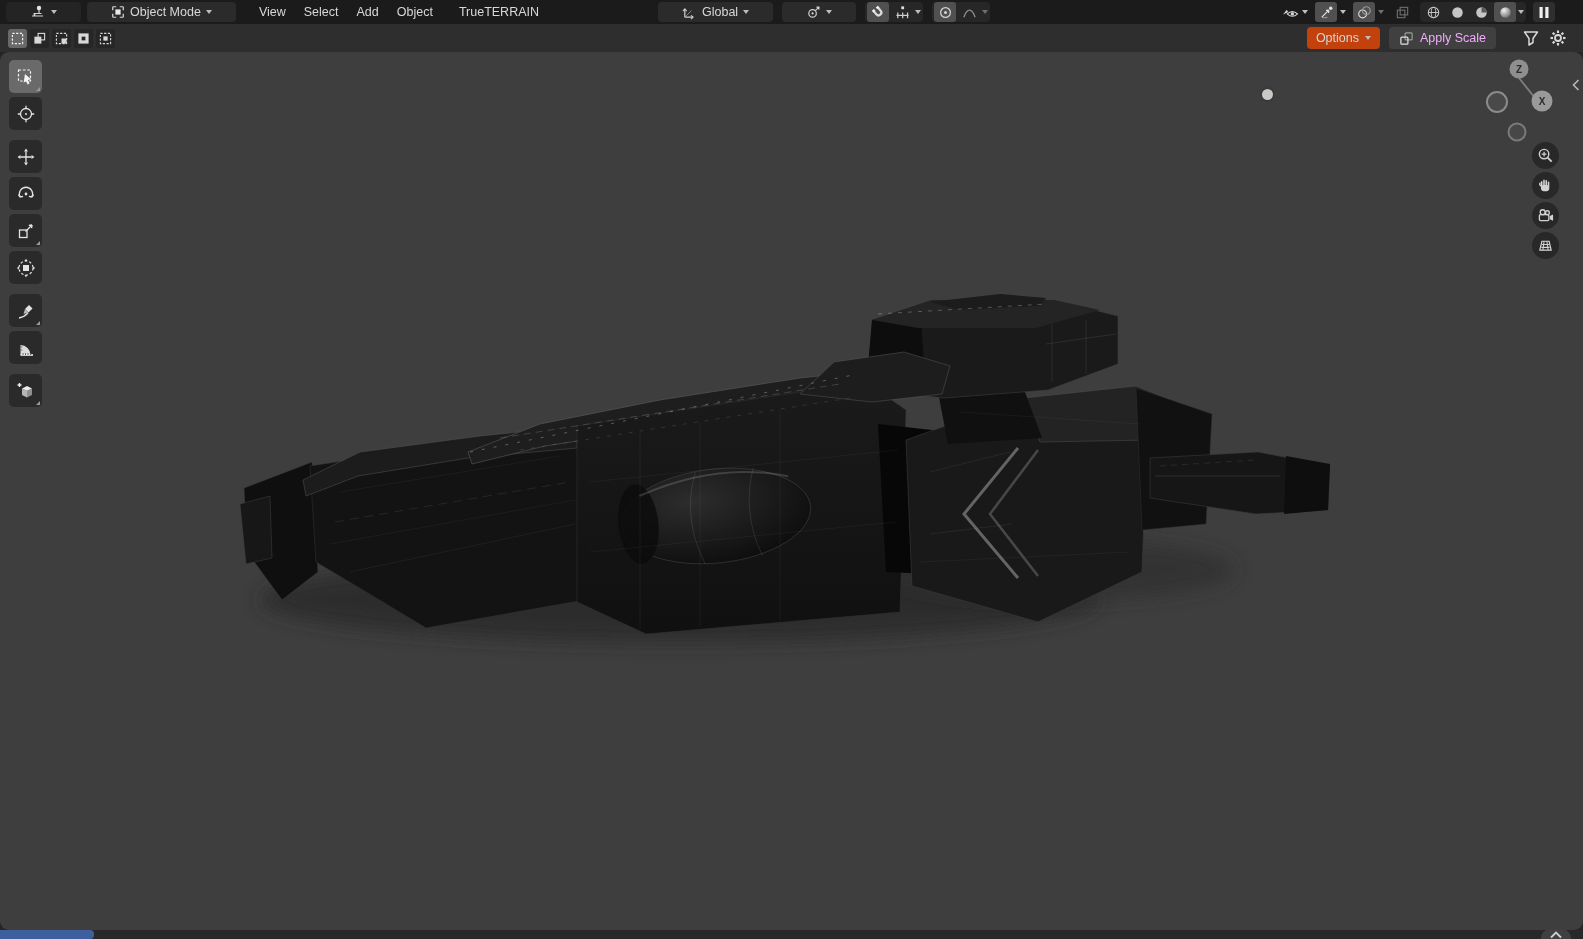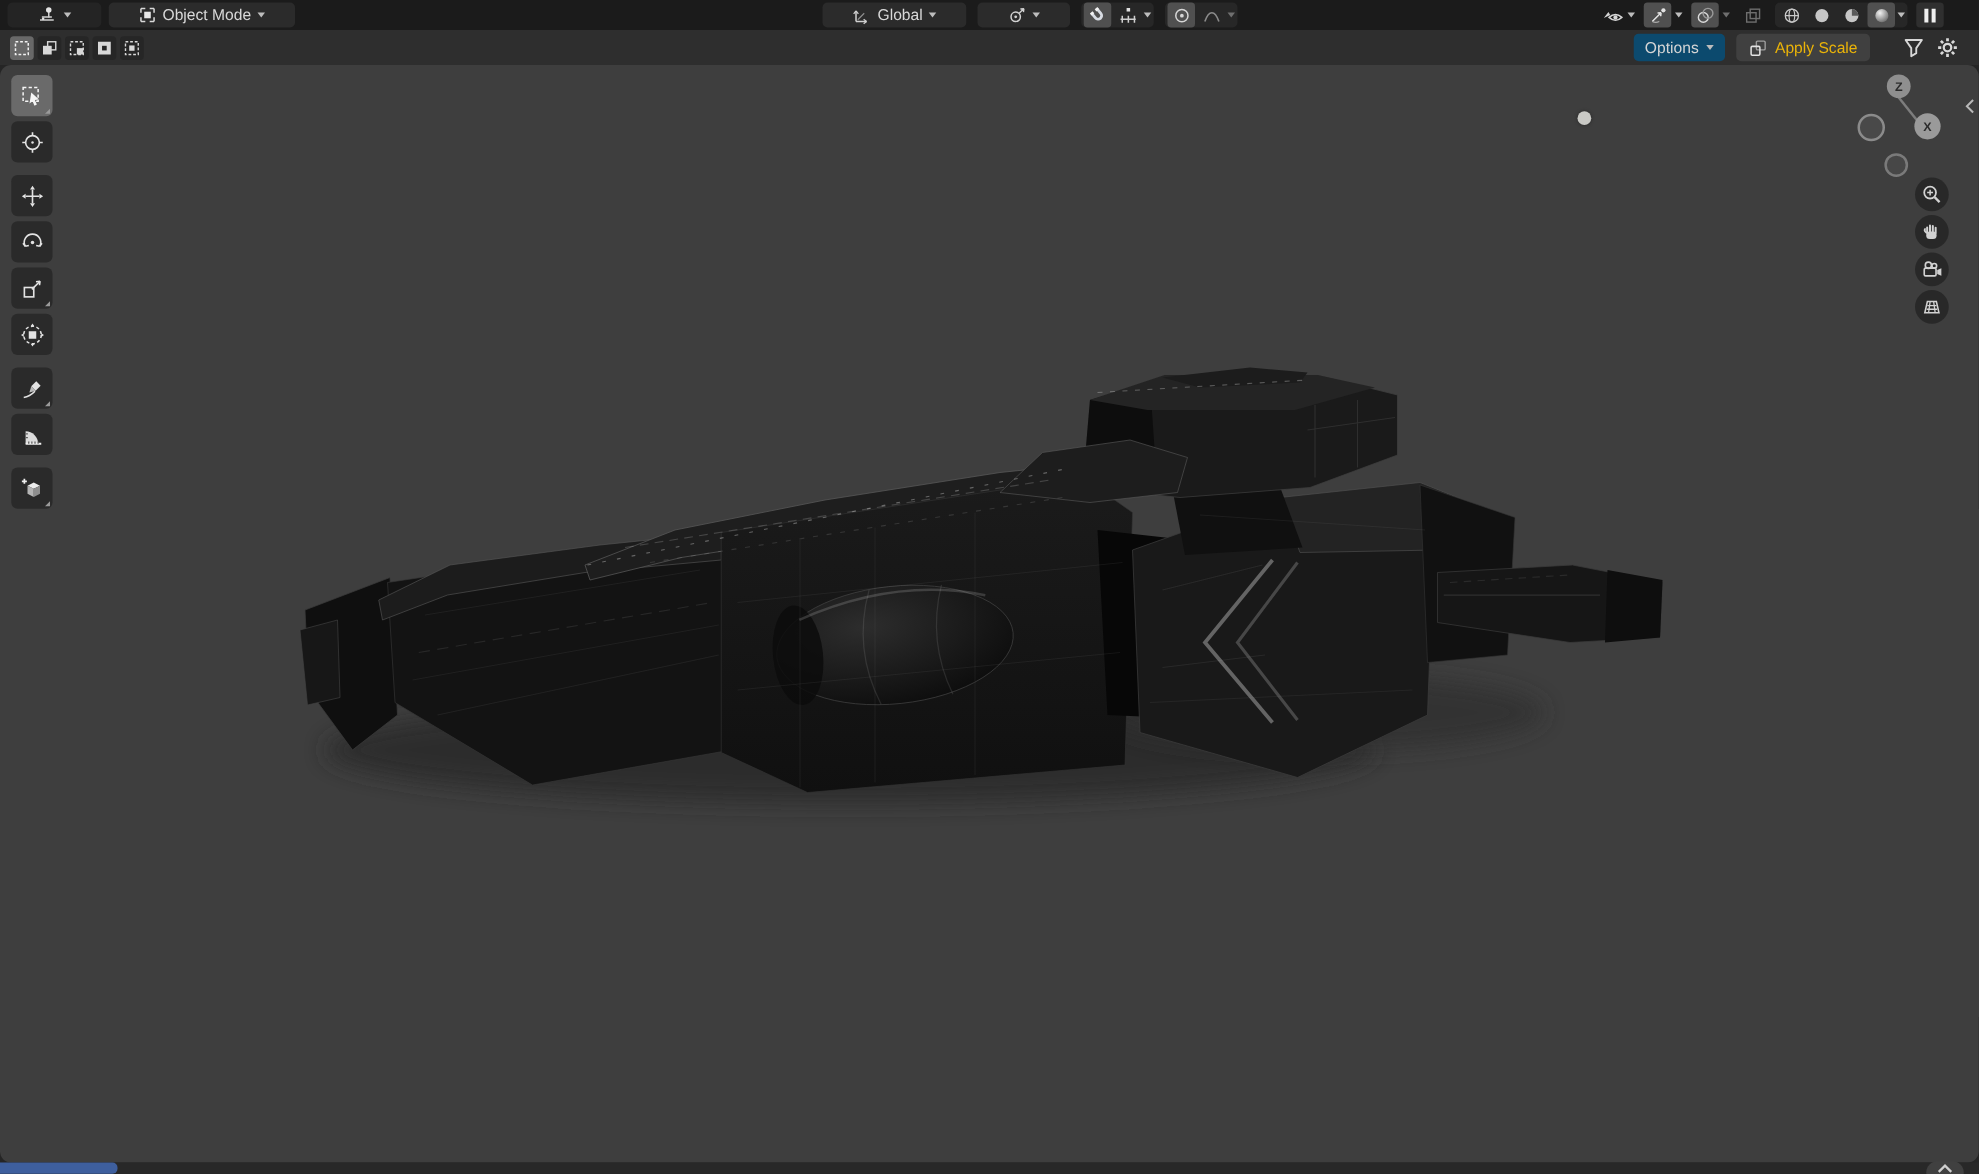--- a/index.html
+++ b/index.html
@@ -31,23 +31,23 @@
 
   
   #toolrow { position:absolute; left:0; top:24px; width:1583px; height:28px;
     background:#2e2e2e; display:flex; align-items:center; }
   .selmode { width:19px; height:19px; border-radius:3px; background:#262626;
     margin-right:3px; display:flex; align-items:center; justify-content:center; }
   .selmode.on { background:#686868; }
   #toolrow-right { position:absolute; right:16px; top:3px; display:flex;
     align-items:center; gap:9px; }
   .btn-gray { display:flex; align-items:center; gap:6px; height:22px; padding:0 10px;
-    background:#404040; border-radius:4px; color:#eab308; font-size:12.5px; }
+    background:#404040; border-radius:4px; color:#f0abfc; font-size:12.5px; }
   .drop-dark { display:flex; align-items:center; gap:6px; height:22px; padding:0 9px;
-    background:#0c4a6e; border-radius:4px; color:#d5d5d5; font-size:12.5px; }
+    background:#c2410c; border-radius:4px; color:#d5d5d5; font-size:12.5px; }
 
   
   #viewport { position:absolute; left:0; top:52px; width:1583px; height:878px;
     background:#3e3e3e; border-radius:9px; overflow:hidden; }
 
   
   #toolbar { position:absolute; left:9px; top:8px; width:34px; }
   .tool { width:33px; height:33px; border-radius:5px; background:rgba(40,40,40,.88);
     display:flex; align-items:center; justify-content:center; position:relative; }
   .tool.on { background:#6a6a6a; }
@@ -89,20 +89,27 @@
       </svg>
       <span class="chev"></span>
     </div>
     <div class="pill">
       <svg width="14" height="14" viewBox="0 0 16 16">
         <path d="M2 2 h4 M2 2 v4 M14 2 h-4 M14 2 v4 M2 14 h4 M2 14 v-4 M14 14 h-4 M14 14 v-4" stroke="#d8d8d8" stroke-width="1.4" fill="none"></path>
         <rect x="5" y="5" width="6" height="6" fill="#e8e8e8"></rect>
       </svg>
       <span class="txt">Object Mode</span>
       <span class="chev"></span>
+    </div>
+    <div class="hgroup" style="margin-left:8px">
+      <span class="menu-item">View</span>
+      <span class="menu-item">Select</span>
+      <span class="menu-item">Add</span>
+      <span class="menu-item">Object</span>
+      <span class="menu-item" style="margin-left:8px">TrueTERRAIN</span>
     </div>
   </div>
 
   <div id="hdr-center">
     <div class="pill">
       <svg width="15" height="15" viewBox="0 0 16 16">
         <path d="M3 13 L3 4 M3 13 L12 13" stroke="#d0d0d0" stroke-width="1.3" fill="none"></path>
         <path d="M3 4 l-2 2.5 M3 4 l2 2.5" stroke="#d0d0d0" stroke-width="1.1" fill="none"></path>
         <path d="M12 13 l-2.5-2 M12 13 l-2.5 2" stroke="#d0d0d0" stroke-width="1.1" fill="none"></path>
         <path d="M4.5 11.5 L10 6" stroke="#8f8f8f" stroke-width="1" fill="none"></path>

